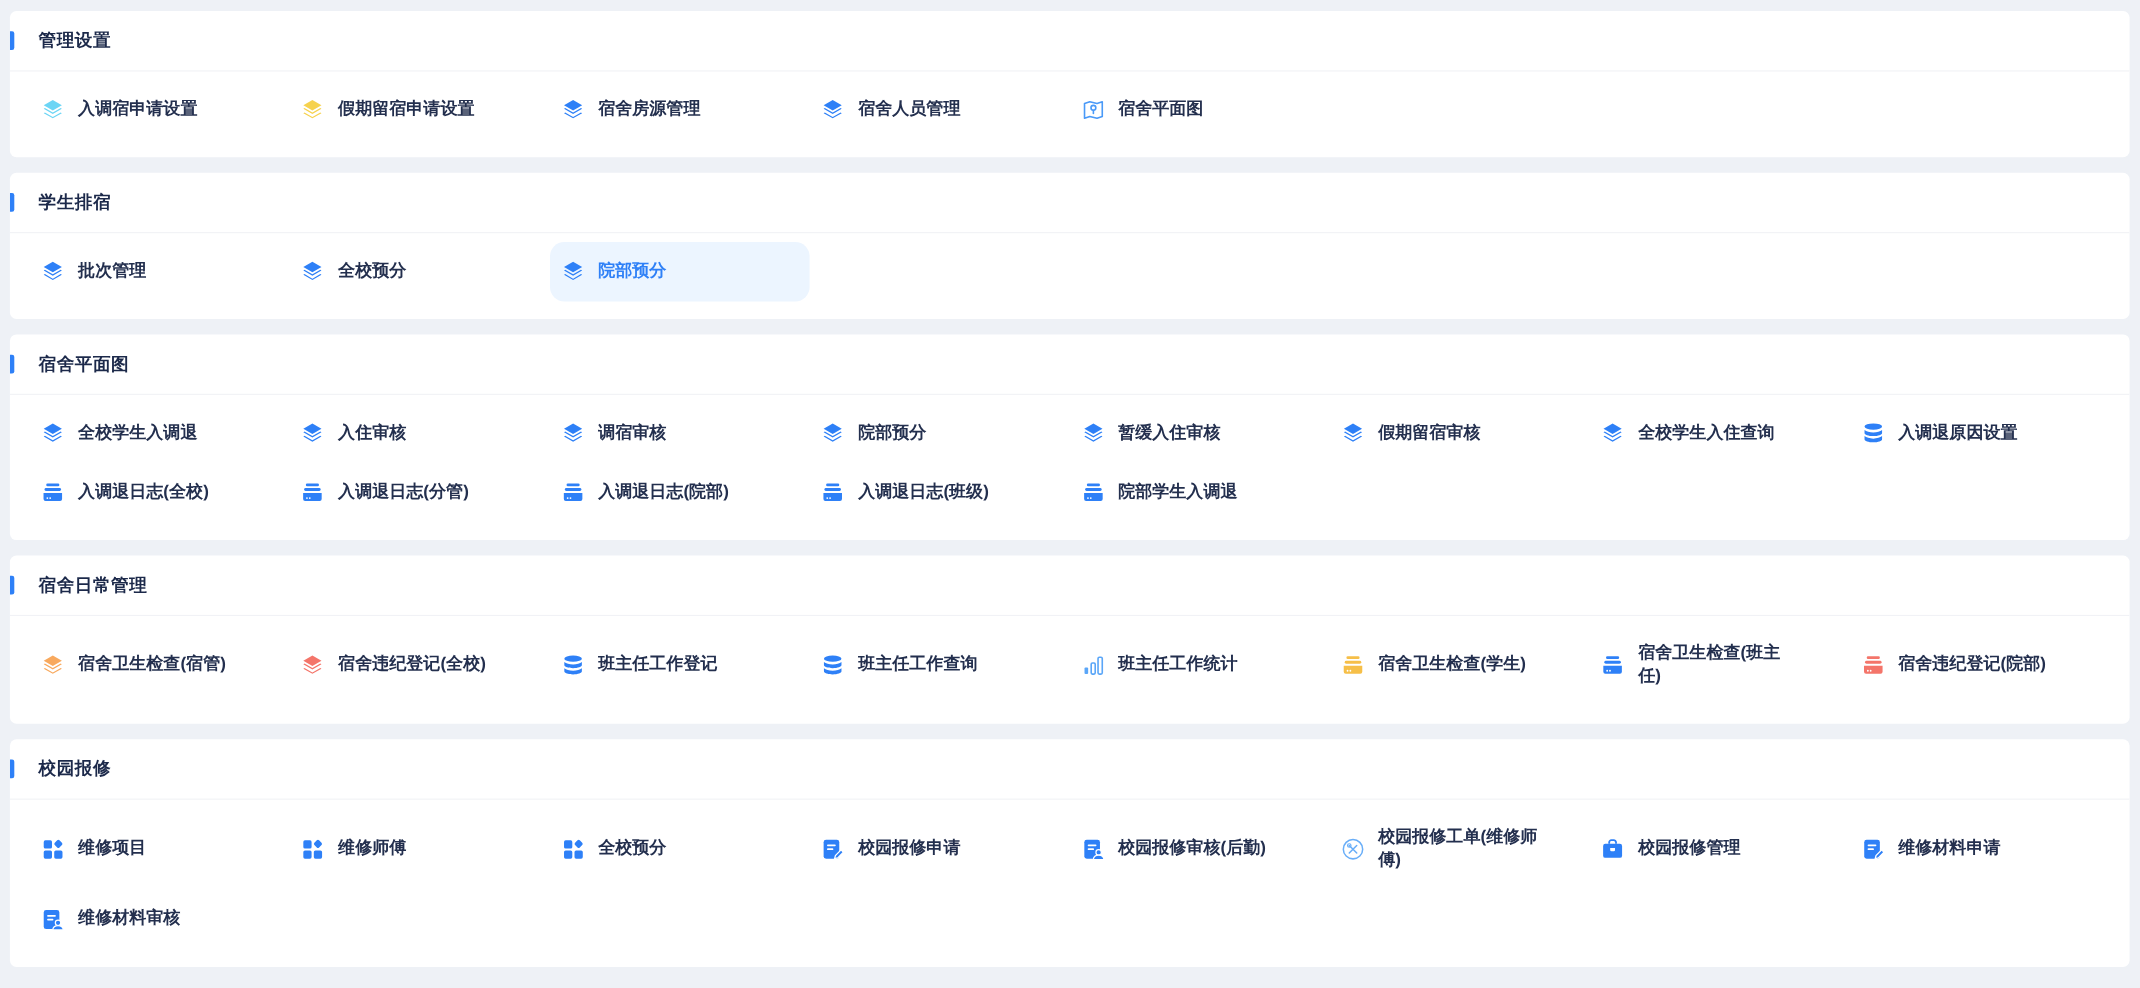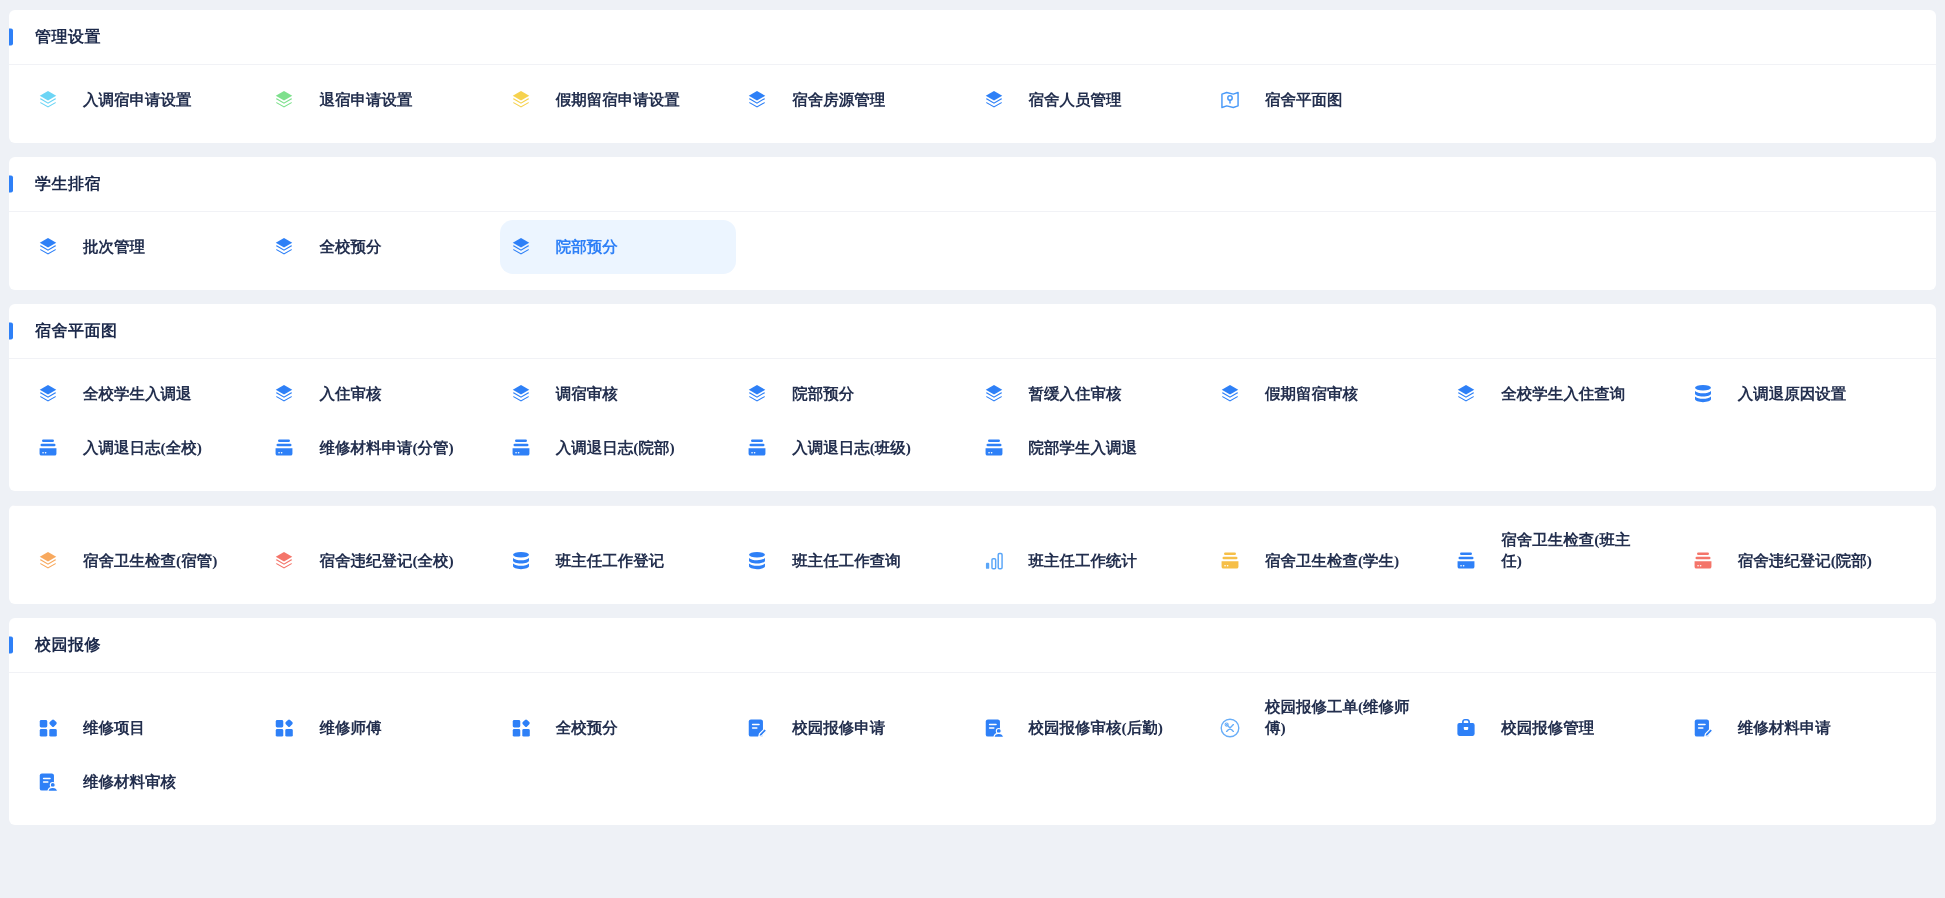--- a/index.html
+++ b/index.html
@@ -19,22 +19,22 @@
     width:4px;height:17px;background:var(--accent);border-radius:0 2px 2px 0;
   }
   .card-title{font-size:16px;font-weight:700;color:#1c294a;letter-spacing:.5px;}
   .card-divider{height:1px;background:#f1f2f6;}
   .card-body{
     padding:8px 18px 16px;
     display:grid;grid-template-columns:repeat(8,1fr);
     align-items:stretch;
   }
   .menu-item{
-    display:flex;align-items:flex-end;gap:24px;
-    padding:16px 10px;border-radius:6px;cursor:pointer;font-family:Liberation Serif, serif;
+    display:flex;align-items:center;gap:12px;
+    padding:16px 10px;border-radius:6px;cursor:pointer;
   }
   .menu-item.active{background:var(--active-bg);border-radius:13px;}
   .menu-item.active .menu-item-label{color:var(--accent);}
   .menu-item-label{
     font-size:15.5px;font-weight:700;color:var(--text);
     line-height:1.35;max-width:145px;word-break:break-all;
   }
   .icon{width:22px;height:22px;flex:none;}
   .icon svg{display:block;width:22px;height:22px;}
   .sprite{position:absolute;width:0;height:0;overflow:hidden;}
@@ -109,28 +109,20 @@
     <div class="card-body">
   <div class="menu-item">
     <span class="icon" style="color: rgb(108, 213, 245);">
             <svg viewBox="0 0 24 24" xmlns="http://www.w3.org/2000/svg">
               <use href="#sym-layers-icon"></use>
             </svg>
           </span>
     <span class="menu-item-label">入调宿申请设置</span>
   </div>
 
-  <div class="menu-item">
-    <span class="icon" style="color: rgb(126, 224, 141);">
-            <svg viewBox="0 0 24 24" xmlns="http://www.w3.org/2000/svg">
-              <use href="#sym-layers-icon"></use>
-            </svg>
-          </span>
-    <span class="menu-item-label">退宿申请设置</span>
-  </div>
 
   <div class="menu-item">
     <span class="icon" style="color: rgb(246, 210, 78);">
             <svg viewBox="0 0 24 24" xmlns="http://www.w3.org/2000/svg">
               <use href="#sym-layers-icon"></use>
             </svg>
           </span>
     <span class="menu-item-label">假期留宿申请设置</span>
   </div>
 
@@ -286,21 +278,21 @@
           </span>
     <span class="menu-item-label">入调退日志(全校)</span>
   </div>
 
   <div class="menu-item">
     <span class="icon" style="color: rgb(46, 128, 247);">
             <svg viewBox="0 0 24 24" xmlns="http://www.w3.org/2000/svg">
               <use href="#sym-drawer-icon"></use>
             </svg>
           </span>
-    <span class="menu-item-label">维修材料申请(分管)</span>
+    <span class="menu-item-label">入调退日志(分管)</span>
   </div>
 
   <div class="menu-item">
     <span class="icon" style="color: rgb(46, 128, 247);">
             <svg viewBox="0 0 24 24" xmlns="http://www.w3.org/2000/svg">
               <use href="#sym-drawer-icon"></use>
             </svg>
           </span>
     <span class="menu-item-label">入调退日志(院部)</span>
   </div>
@@ -319,20 +311,24 @@
             <svg viewBox="0 0 24 24" xmlns="http://www.w3.org/2000/svg">
               <use href="#sym-drawer-icon"></use>
             </svg>
           </span>
     <span class="menu-item-label">院部学生入调退</span>
   </div>
 </div>
   </section>
 
   <section class="card">
+    <div class="card-header">
+      <span class="accent-bar"></span>
+      <span class="card-title">宿舍日常管理</span>
+    </div>
     <div class="card-divider"></div>
     <div class="card-body">
   <div class="menu-item">
     <span class="icon" style="color: rgb(248, 169, 94);">
             <svg viewBox="0 0 24 24" xmlns="http://www.w3.org/2000/svg">
               <use href="#sym-layers-icon"></use>
             </svg>
           </span>
     <span class="menu-item-label">宿舍卫生检查(宿管)</span>
   </div>

